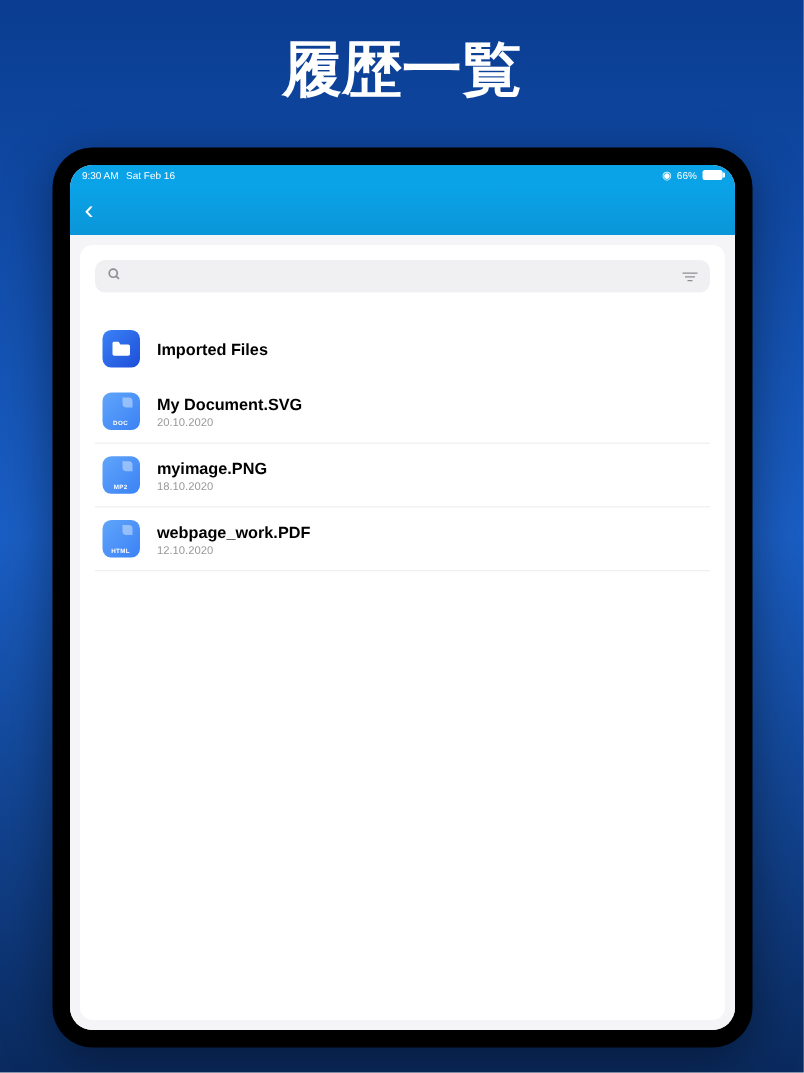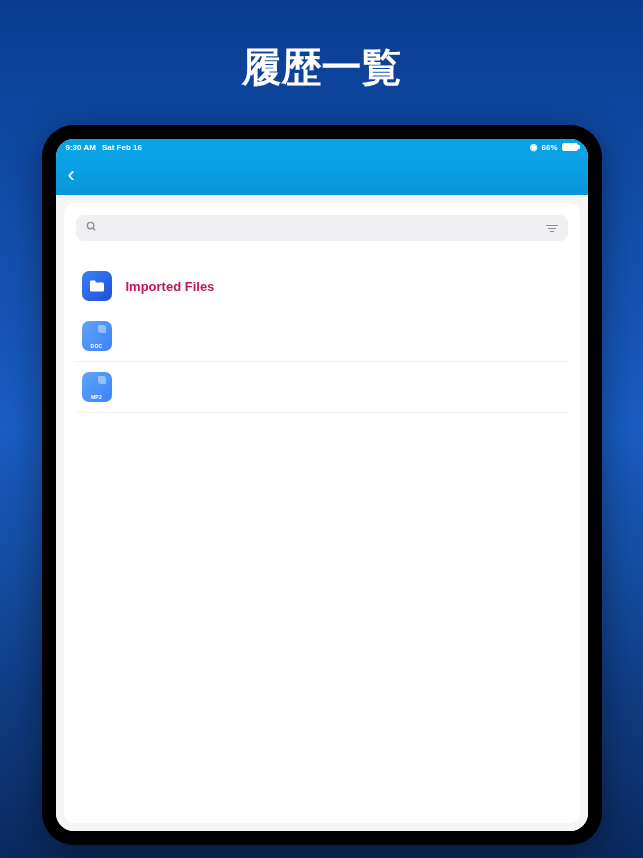--- a/index.html
+++ b/index.html
@@ -11,24 +11,24 @@
     body {
       width: 643px;
       height: 858px;
       background: linear-gradient(180deg, #0a3d91 0%, #1a5ec4 50%, #0a2a5e 100%);
       font-family: -apple-system, BlinkMacSystemFont, "Helvetica Neue", sans-serif;
       overflow: hidden;
     }
     
     .hero-title {
       color: white;
-      font-size: 40px;
+      font-size: 48px;
       font-weight: 700;
       text-align: center;
-      padding: 40px 0 30px;
+      padding: 24px 0 30px;
     }
     
     .tablet-frame {
       width: 560px;
       height: 720px;
       margin: 0 auto;
       background: #000;
       border-radius: 32px;
       padding: 14px;
       box-shadow: 0 10px 40px rgba(0,0,0,0.4);
@@ -46,21 +46,20 @@
     
     .status-bar {
       height: 16px;
       background: #0ba3e8;
       display: flex;
       align-items: center;
       justify-content: space-between;
       padding: 0 10px;
       font-size: 8px;
       color: white;
-      font-weight: bold;
     }
     
     .status-left {
       display: flex;
       gap: 6px;
     }
     
     .status-right {
       display: flex;
       align-items: center;
@@ -223,21 +222,21 @@
     
     .file-info {
       display: flex;
       flex-direction: column;
       gap: 2px;
     }
     
     .file-name {
       font-size: 13px;
       font-weight: 700;
-      color: #be185d;
+      color: #000000;
       text-align: right;
     }
     
     .file-date {
       font-size: 9px;
       color: #999;
     }
     
     .wifi-icon {
       font-size: 9px;
@@ -295,29 +294,47 @@
             <div class="file-info">
               <span class="file-name">Imported Files</span>
             </div>
           </div>
 
           <div class="file-item with-border">
             <div class="file-icon doc-icon">
               <span class="doc-corner"></span>
               <span class="doc-ext">DOC</span>
             </div>
+            <div class="file-info">
+              <span class="file-name">My Document.SVG</span>
+              <span class="file-date">20.10.2020</span>
+            </div>
           </div>
 
           <div class="file-item with-border">
             <div class="file-icon doc-icon">
               <span class="doc-corner"></span>
               <span class="doc-ext">MP2</span>
             </div>
+            <div class="file-info">
+              <span class="file-name">myimage.PNG</span>
+              <span class="file-date">18.10.2020</span>
+            </div>
           </div>
 
+          <div class="file-item with-border">
+            <div class="file-icon doc-icon">
+              <span class="doc-corner"></span>
+              <span class="doc-ext">HTML</span>
+            </div>
+            <div class="file-info">
+              <span class="file-name">webpage_work.PDF</span>
+              <span class="file-date">12.10.2020</span>
+            </div>
+          </div>
 
         </div>
 
       </div>
     </div>
 
   </div>
 </div>
 
 </body></html>

